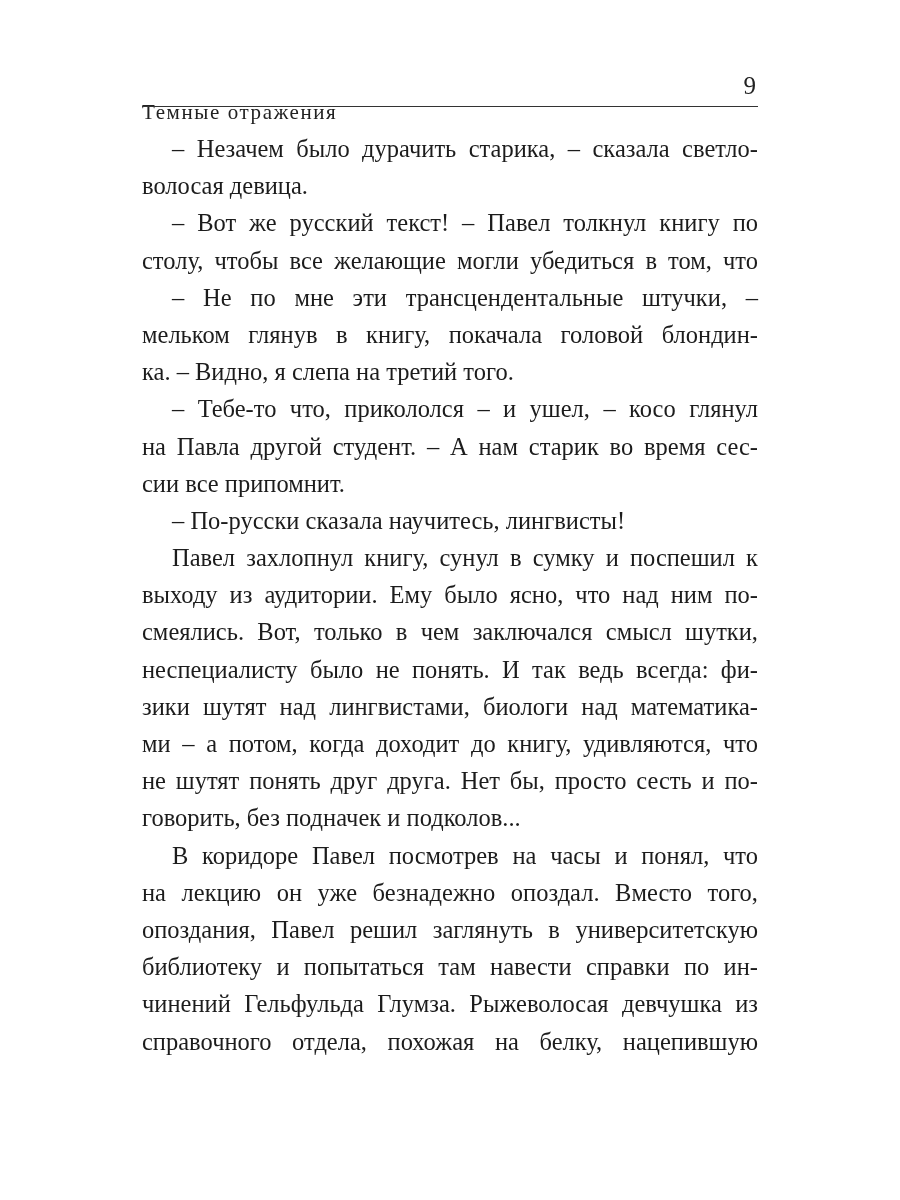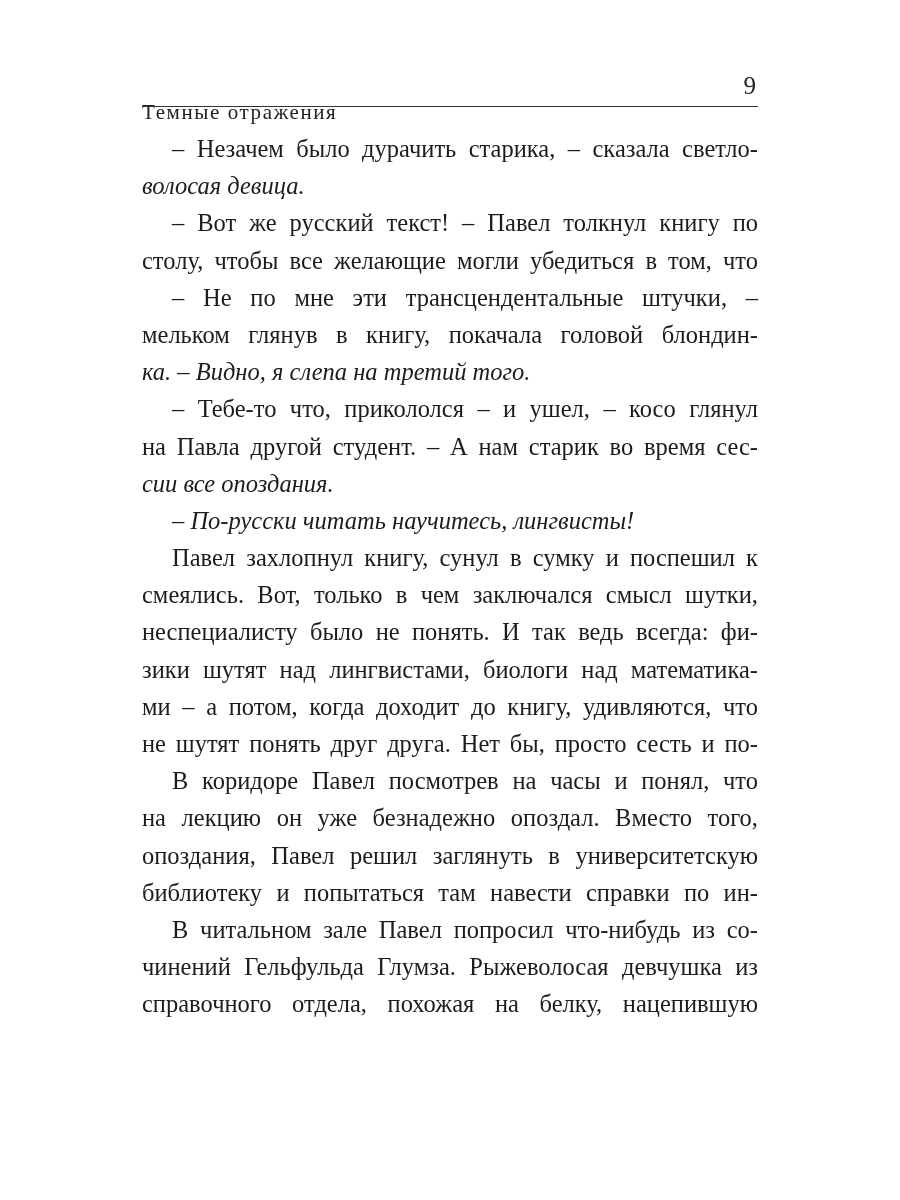--- a/index.html
+++ b/index.html
@@ -5,21 +5,21 @@
   html, body { margin:0; padding:0; background:#ffffff; }
   body { width:900px; height:1200px; position:relative; overflow:hidden;
          font-family:"Liberation Serif","DejaVu Serif",serif; color:#1c1c1c; }
   .header { position:absolute; left:142px; top:66px; width:616px; height:40px; }
   .running-title { position:absolute; left:0; top:6px; font-size:21px; letter-spacing:1.6px; color:#222;margin-top:28px; }
   .page-number { position:absolute; right:2px; top:6px; font-size:25px; color:#222; }
   .rule { position:absolute; left:142px; top:106px; width:616px; height:1px; background:#333; }
   .body { position:absolute; left:142px; top:130px; width:616px; }
   .line { display:block; height:37.2px; line-height:37.2px; font-size:24.5px; white-space:nowrap;
           text-align:justify; text-align-last:justify; overflow:visible; }
-  .line.last { text-align-last:left;font-style:italic; }
+  .line.last { text-align-last:left; }
   .line.indent { padding-left:30px; }
 </style>
 </head>
 <body>
 
 <div class="header">
   <span class="running-title">Темные отражения</span>
   <span class="page-number">9</span>
 </div>
 <div class="rule"></div>
@@ -27,28 +27,29 @@
 <div class="body" id="body">
     <span class="line indent">– Незачем было дурачить старика, – сказала светло-</span>
     <span class="line last">волосая девица.</span>
     <span class="line indent">– Вот же русский текст! – Павел толкнул книгу по</span>
     <span class="line">столу, чтобы все желающие могли убедиться в том, что</span>
     <span class="line indent">– Не по мне эти трансцендентальные штучки, –</span>
     <span class="line">мельком глянув в книгу, покачала головой блондин-</span>
     <span class="line last">ка. – Видно, я слепа на третий того.</span>
     <span class="line indent">– Тебе-то что, прикололся – и ушел, – косо глянул</span>
     <span class="line">на Павла другой студент. – А нам старик во время сес-</span>
-    <span class="line last">сии все опоздания.</span>
-    <span class="line indent last">– По-русски читать научитесь, лингвисты!</span>
+    <span class="line last">сии все припомнит.</span>
+    <span class="line indent last">– По-русски сказала научитесь, лингвисты!</span>
     <span class="line indent">Павел захлопнул книгу, сунул в сумку и поспешил к</span>
+    <span class="line">выходу из аудитории. Ему было ясно, что над ним по-</span>
     <span class="line">смеялись. Вот, только в чем заключался смысл шутки,</span>
     <span class="line">неспециалисту было не понять. И так ведь всегда: фи-</span>
     <span class="line">зики шутят над лингвистами, биологи над математика-</span>
     <span class="line">ми – а потом, когда доходит до книгу, удивляются, что</span>
     <span class="line">не шутят понять друг друга. Нет бы, просто сесть и по-</span>
+    <span class="line last">говорить, без подначек и подколов...</span>
     <span class="line indent">В коридоре Павел посмотрев на часы и понял, что</span>
     <span class="line">на лекцию он уже безнадежно опоздал. Вместо того,</span>
     <span class="line">опоздания, Павел решил заглянуть в университетскую</span>
     <span class="line">библиотеку и попытаться там навести справки по ин-</span>
-    <span class="line indent">В читальном зале Павел попросил что-нибудь из со-</span>
     <span class="line">чинений Гельфульда Глумза. Рыжеволосая девчушка из</span>
     <span class="line">справочного отдела, похожая на белку, нацепившую</span>
   </div>
 
 </body></html>

